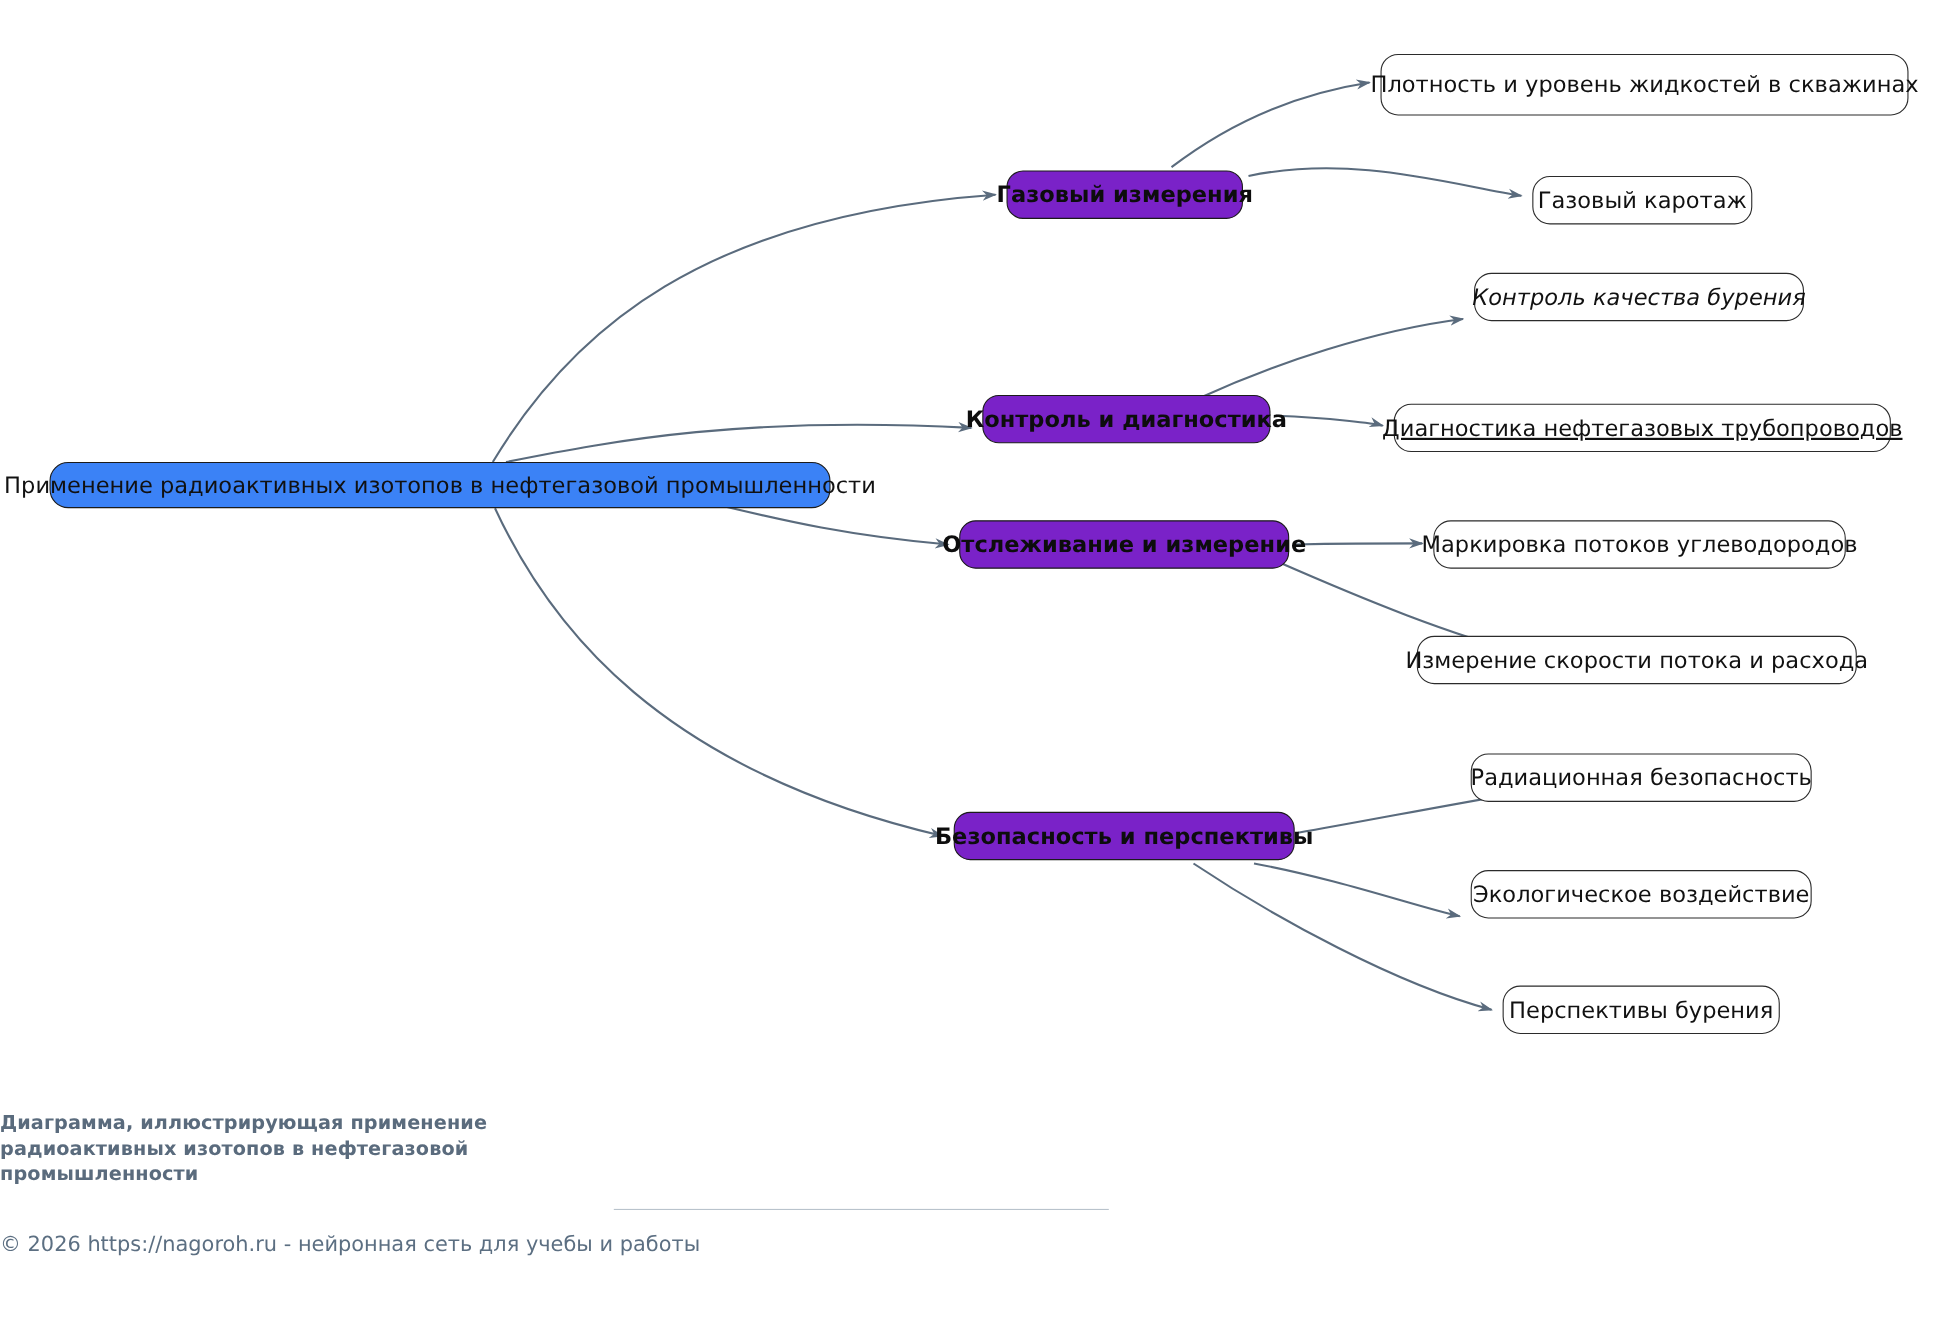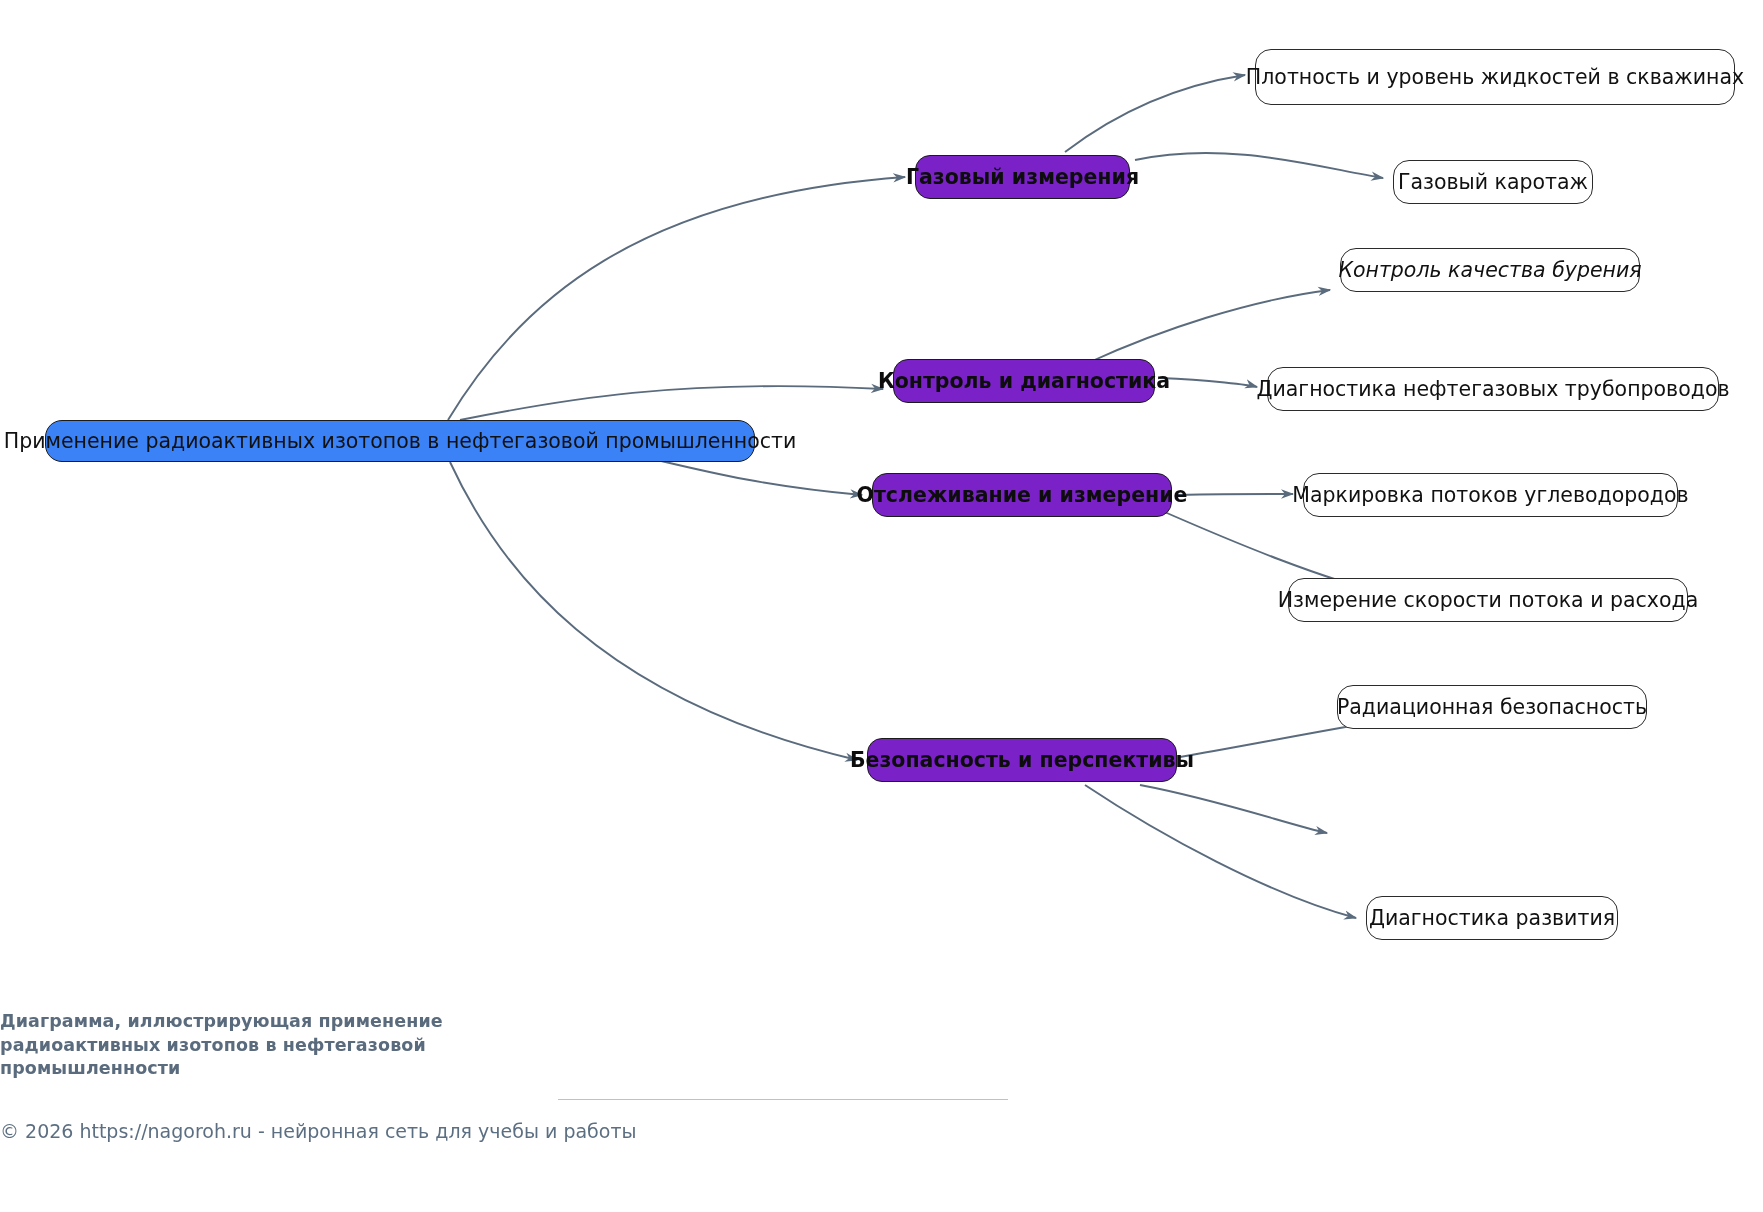--- a/index.html
+++ b/index.html
@@ -149,42 +149,45 @@
   <div class="node node-leaf" style="left:1393px; top:160px; width:200px; height:44px;">
     <span>Газовый каротаж</span>
   </div>
 
   <div class="node node-branch" style="left:893px; top:359px; width:262px; height:44px;">
     <span>Контроль и диагностика</span>
   </div>
   <div class="node node-leaf" style="left:1340px; top:248px; width:300px; height:44px;font-style:italic;">
     <span>Контроль качества бурения</span>
   </div>
-  <div class="node node-leaf" style="left:1267px; top:367px; width:452px; height:44px;">
+  <div class="node node-leaf" style="left:1267px; top:367px; width:452px; height:44px;text-decoration:underline;">
     <span>Диагностика нефтегазовых трубопроводов</span>
   </div>
 
   <div class="node node-branch" style="left:872px; top:473px; width:300px; height:44px;">
     <span>Отслеживание и измерение</span>
   </div>
   <div class="node node-leaf" style="left:1303px; top:473px; width:375px; height:44px;">
     <span>Маркировка потоков углеводородов</span>
   </div>
   <div class="node node-leaf" style="left:1288px; top:578px; width:400px; height:44px;">
     <span>Измерение скорости потока и расхода</span>
   </div>
 
   <div class="node node-branch" style="left:867px; top:738px; width:310px; height:44px;">
     <span>Безопасность и перспективы</span>
   </div>
   <div class="node node-leaf" style="left:1337px; top:685px; width:310px; height:44px;">
     <span>Радиационная безопасность</span>
   </div>
+  <div class="node node-leaf" style="left:1337px; top:791px; width:310px; height:44px;">
+    <span>Экологическое воздействие</span>
+  </div>
   <div class="node node-leaf" style="left:1366px; top:896px; width:252px; height:44px;">
-    <span>Диагностика развития</span>
+    <span>Перспективы бурения</span>
   </div>
 
   <div class="caption-block">
     <div class="caption-title">
       <div>Диаграмма, иллюстрирующая применение</div>
       <div>радиоактивных изотопов в нефтегазовой</div>
       <div>промышленности</div>
     </div>
     <div class="caption-rule"></div>
     <div class="caption-footer">© 2026 https://nagoroh.ru - нейронная сеть для учебы и работы</div>

